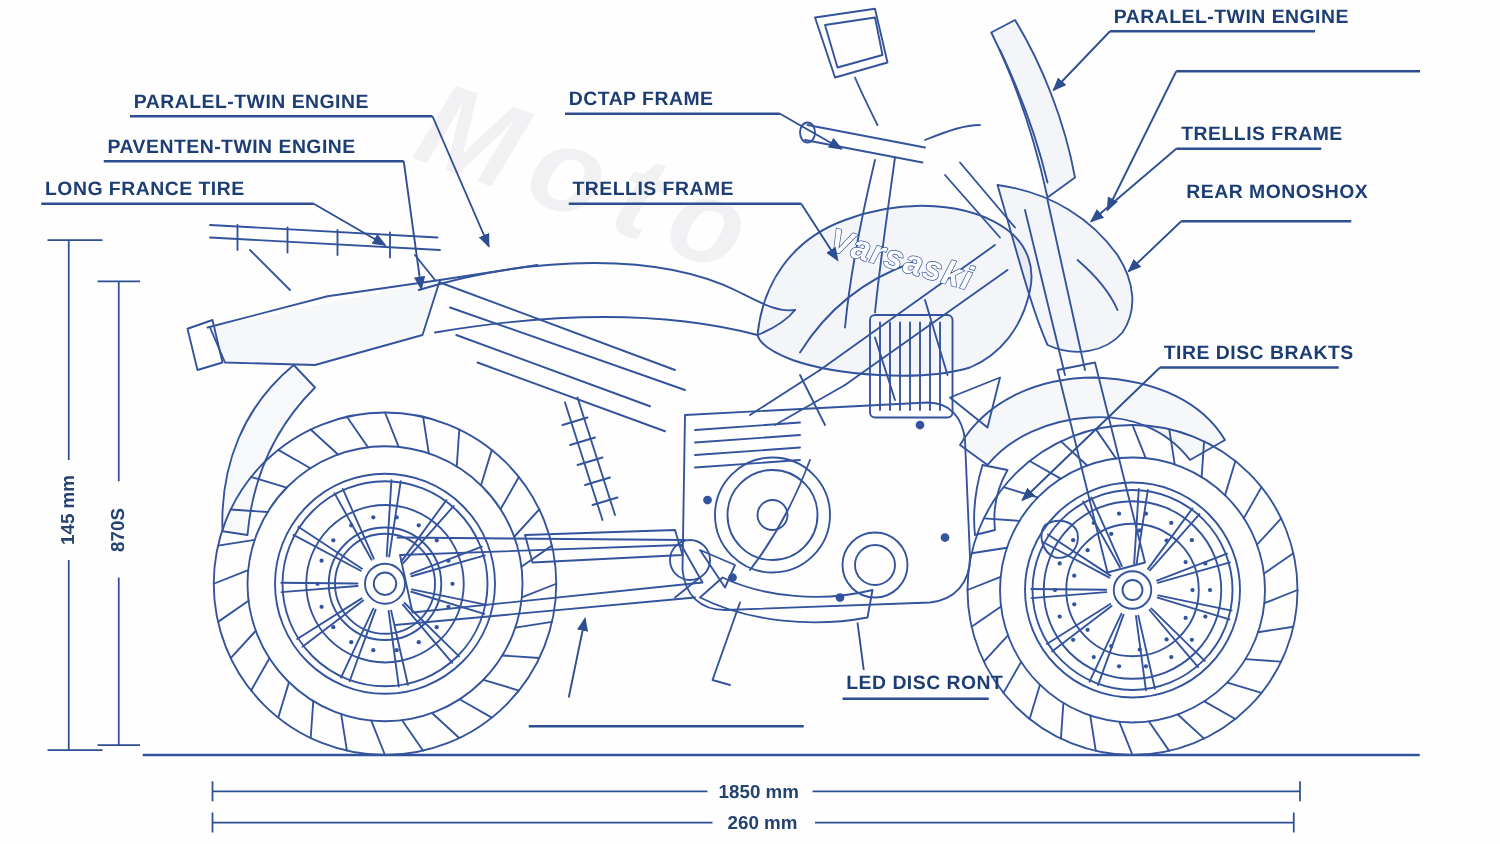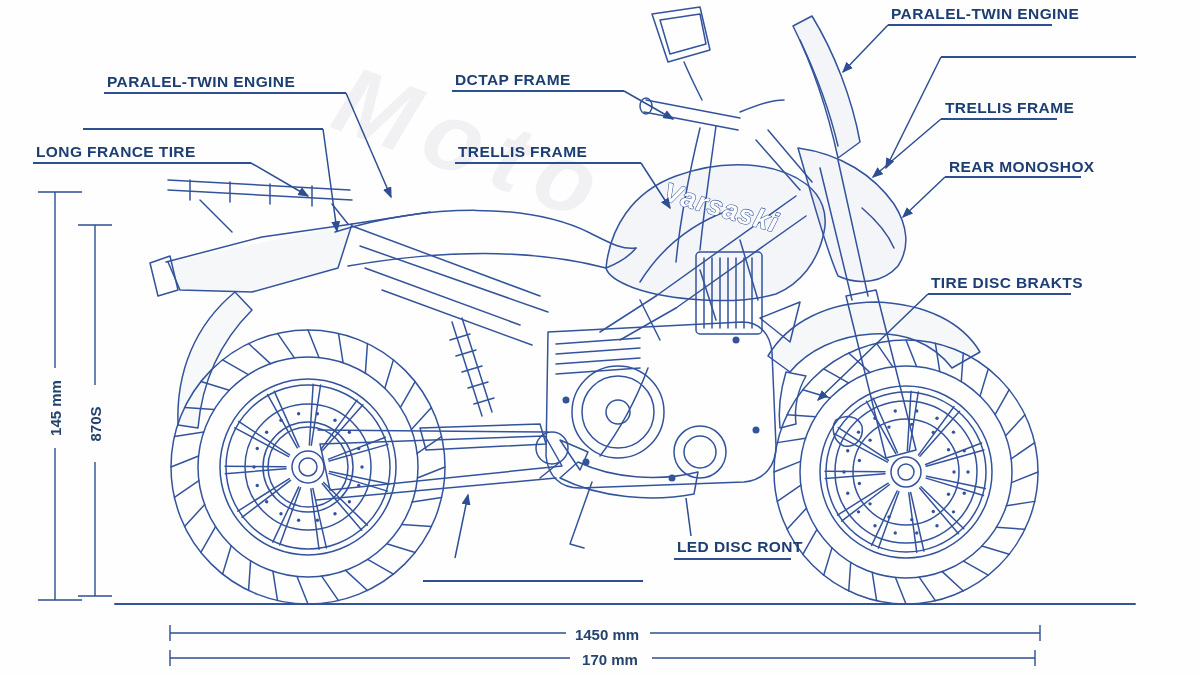--- a/index.html
+++ b/index.html
@@ -371,30 +371,31 @@
   <i class="ul" style="left:455px;top:162px;width:186px"></i>
   <i class="ul" style="left:888px;top:24px;width:164px"></i>
   <i class="ul" style="left:941px;top:56px;width:195px"></i>
   <i class="ul" style="left:941px;top:118px;width:116px"></i>
   <i class="ul" style="left:945px;top:176px;width:136px"></i>
   <i class="ul" style="left:928px;top:293px;width:143px"></i>
   <i class="ul" style="left:423px;top:580px;width:220px"></i>
   <i class="ul" style="left:674px;top:558px;width:117px"></i>
 
   <div class="lbl" style="left:107px;top:73px">PARALEL-TWIN ENGINE</div>
+  <div class="lbl" style="left:86px;top:109px">PAVENTEN-TWIN ENGINE</div>
   <div class="lbl" style="left:36px;top:143px">LONG FRANCE TIRE</div>
 
   <div class="lbl" style="left:455px;top:71px">DCTAP FRAME</div>
   <div class="lbl" style="left:458px;top:143px">TRELLIS FRAME</div>
 
   <div class="lbl" style="left:891px;top:5px">PARALEL-TWIN ENGINE</div>
   <div class="lbl" style="left:945px;top:99px">TRELLIS FRAME</div>
-  <div class="lbl" style="left:949px;top:158px">REAR MONOSHOX</div>
+  <div class="lbl" style="left:949px;top:145px">REAR MONOSHOX</div>
   <div class="lbl" style="left:931px;top:274px">TIRE DISC BRAKTS</div>
 
   <div class="lbl" style="left:677px;top:538px">LED DISC RONT</div>
 
   <div class="dimtxt vert" style="left:55px;top:408px">145 mm</div>
   <div class="dimtxt vert" style="left:95px;top:424px">870S</div>
-  <div class="dimtxt" style="left:607px;top:634px">1450 mm</div>
-  <div class="dimtxt" style="left:610px;top:659px">170 mm</div>
+  <div class="dimtxt" style="left:607px;top:634px">1850 mm</div>
+  <div class="dimtxt" style="left:610px;top:659px">260 mm</div>
 
 </div>
 
 </body></html>

